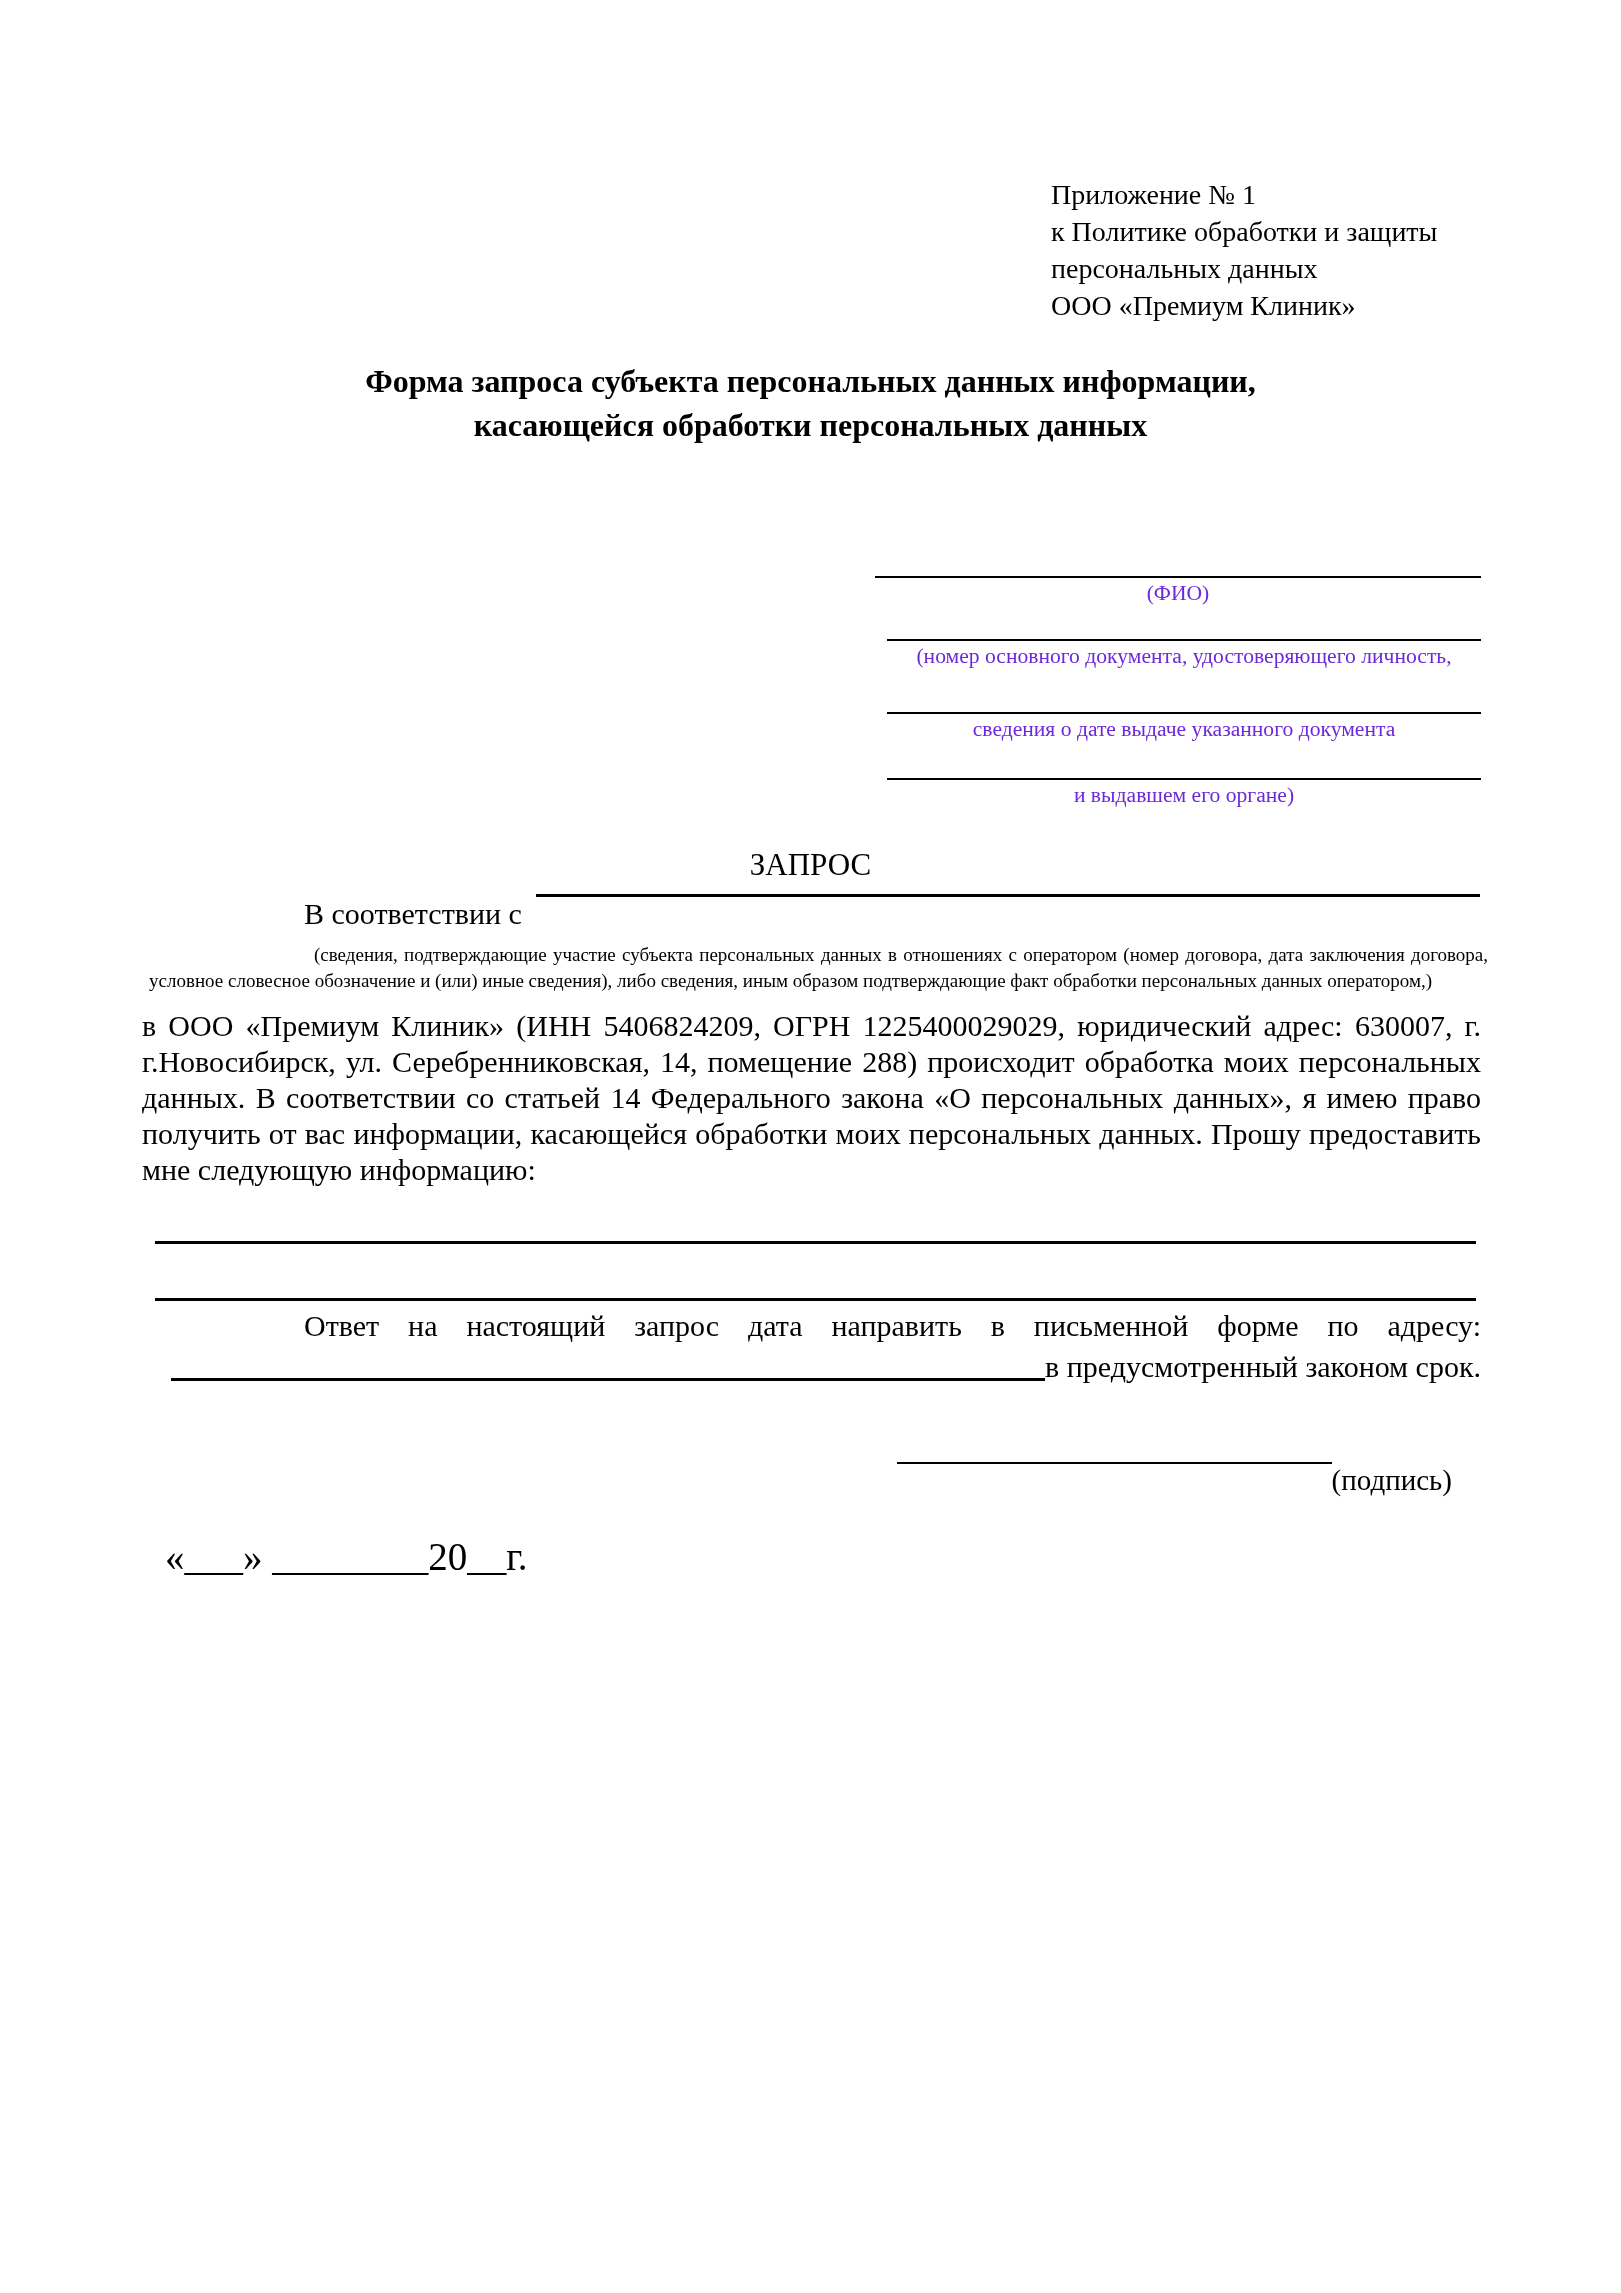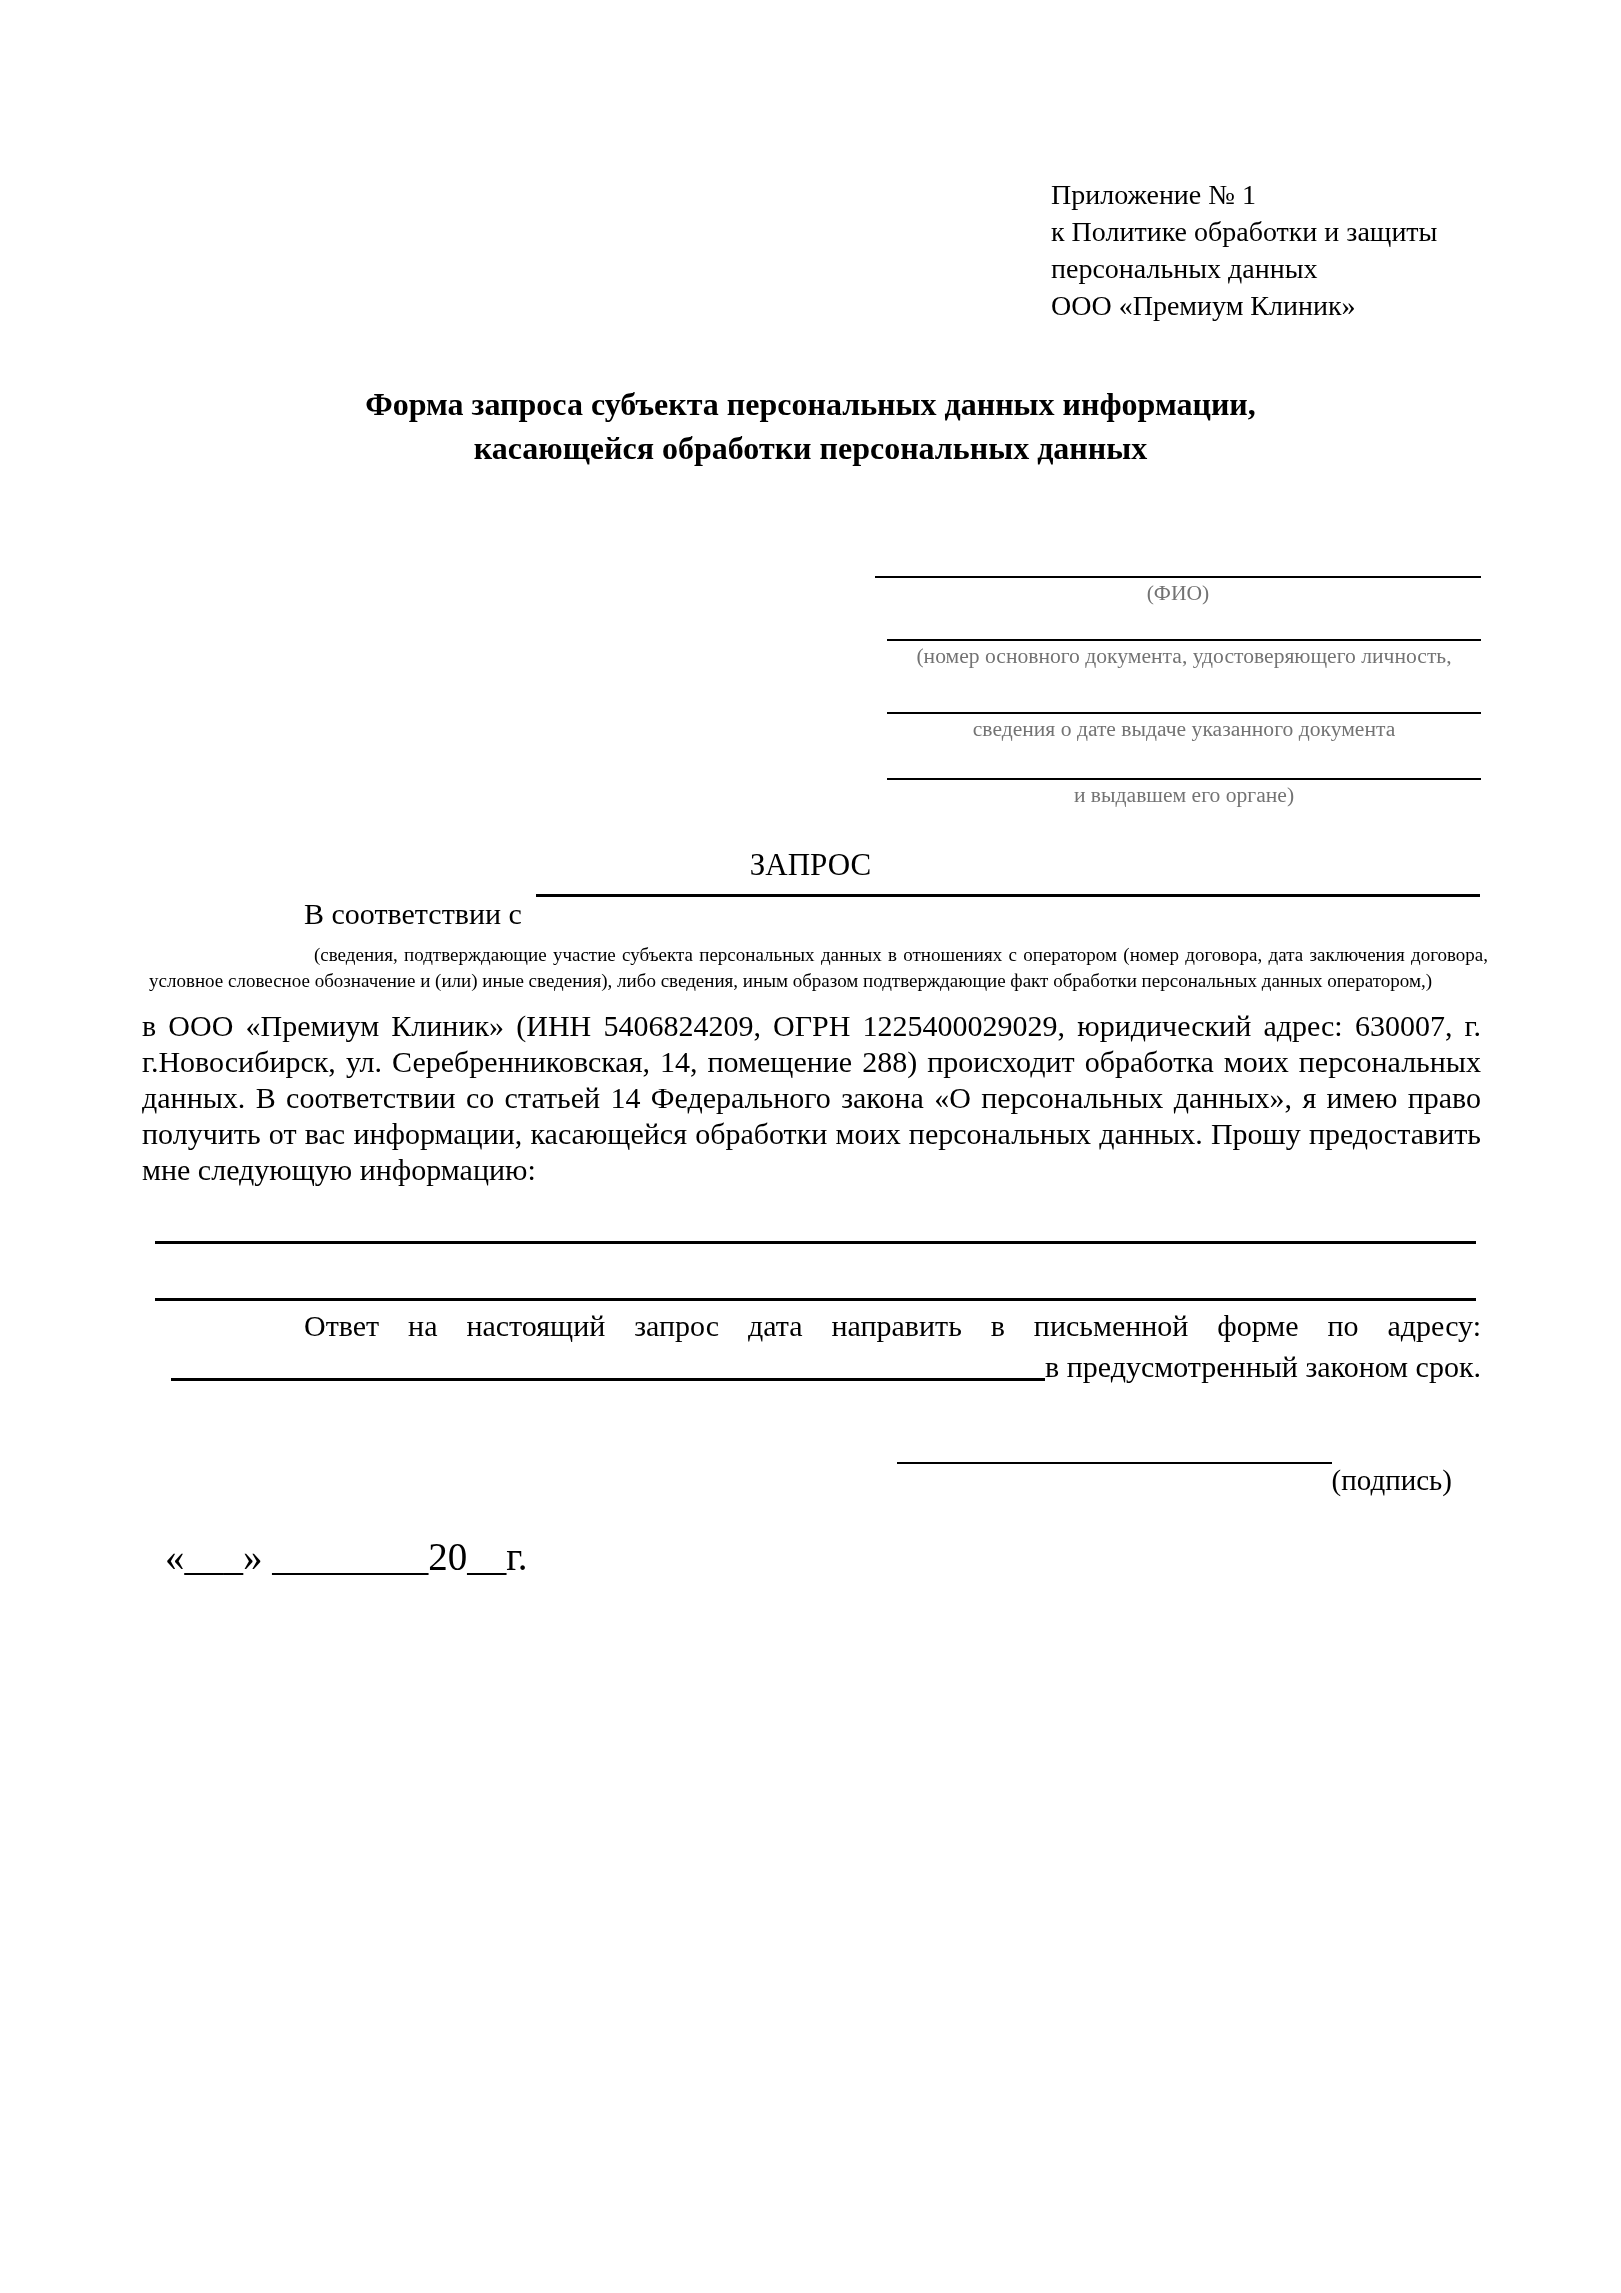--- a/index.html
+++ b/index.html
@@ -14,32 +14,32 @@
     border-radius:11px;
   }
   
   .appendix{
     position:absolute; left:1051px; top:176px;
     font-size:28px; line-height:37px; white-space:nowrap;
   }
   
   .doc-title{
     position:absolute; left:0; top:359px; width:1621px;
-    text-align:center; font-weight:bold; font-size:32px; line-height:44px;margin-top:23px;
+    text-align:center; font-weight:bold; font-size:32px; line-height:44px;
   }
   
   .addressee{
     position:absolute; left:863px; top:484px;
     font-size:29px; line-height:44px;
   }
   
   .field{position:absolute; border-top:2.9px solid #000;}
   .field-label{
     margin-top:2.9px; text-align:center;
-    font-size:21.6px; line-height:25.5px; color:#737373;
+    font-size:21.6px; line-height:25.5px; color:#6d28d9;
   }
   .f1{left:875px; top:576px; width:606px;}
   .f2{left:887px; top:639px; width:594px;}
   .f3{left:887px; top:712px; width:594px;}
   .f4{left:887px; top:778px; width:594px;}
   
   .zapros{
     position:absolute; left:0; top:847px; width:1621px;
     text-align:center; font-size:31px;
   }

